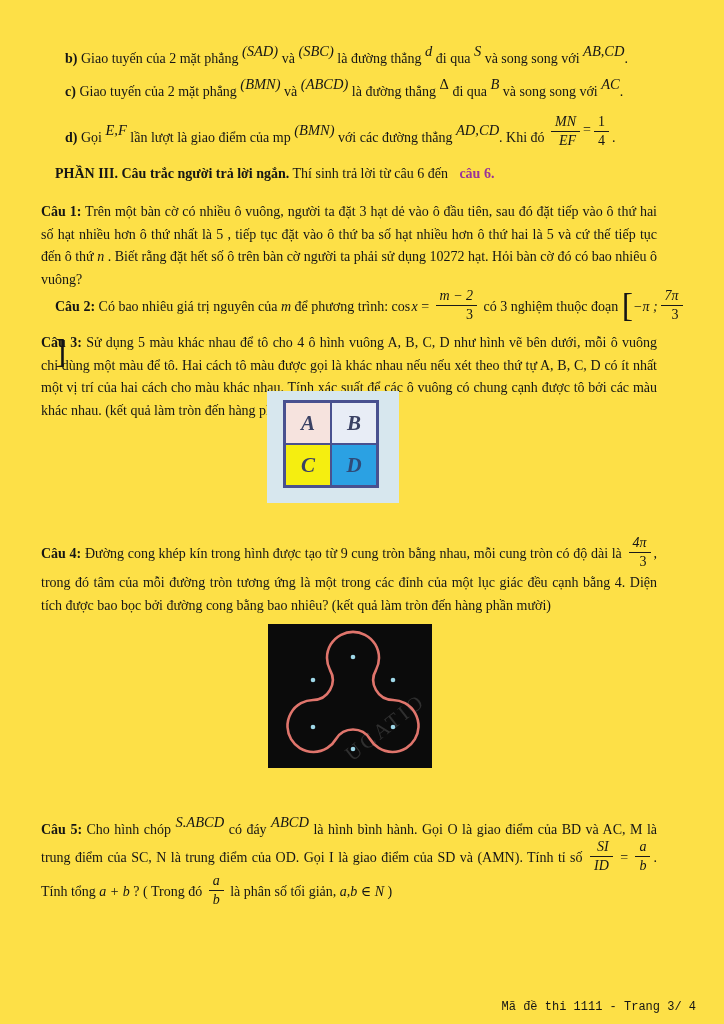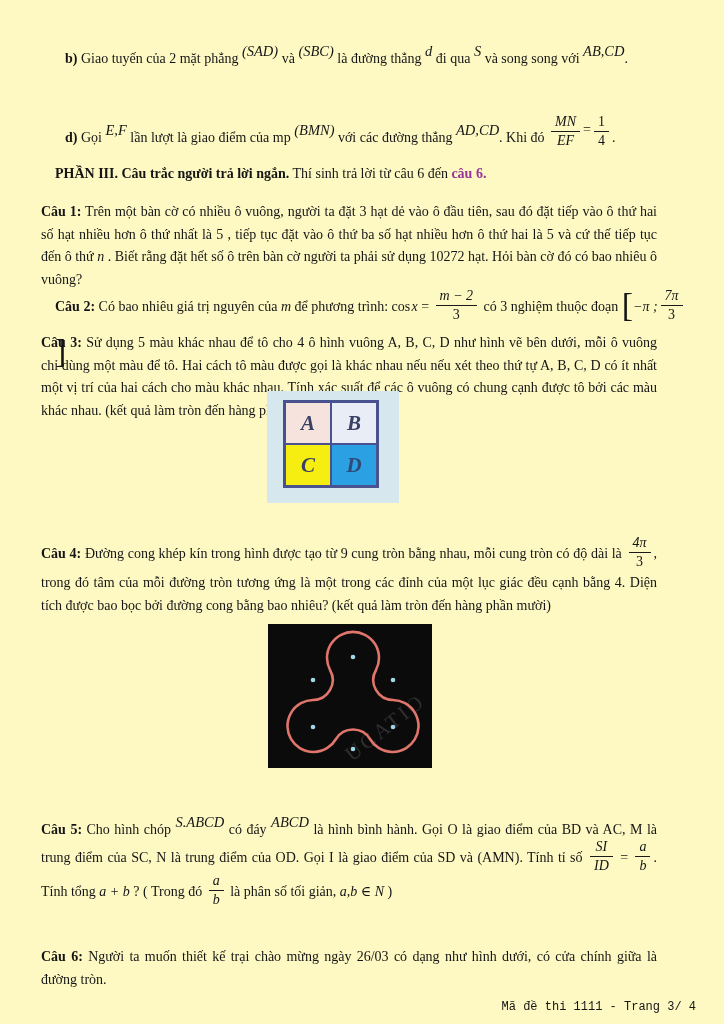--- a/index.html
+++ b/index.html
@@ -1,30 +1,30 @@
 <!DOCTYPE html>
 <html><head>
 <meta charset="utf-8">
 <style>
   html,body{margin:0;padding:0;background:#ffffff;}
-  .page{position:relative;width:724px;height:1024px;background:#fef9c3;
+  .page{position:relative;width:724px;height:1024px;background:#fde047;
         font-family:"Liberation Serif","DejaVu Serif",serif;font-size:14px;color:#151515;overflow:hidden;}
   .abs{position:absolute;}
   .mline{left:65px;right:42px;line-height:24px;}
   .para{left:41px;width:616px;line-height:22.5px;text-align:justify;}
   .qlabel{font-weight:bold;}
   .it{font-style:italic;}
   .sup{position:relative;top:-7px;font-size:14.5px;}
-  .frac{display:inline-block;vertical-align:middle;position:relative;top:-3px;text-align:center;line-height:1;margin:0 3px;}
+  .frac{display:inline-block;vertical-align:middle;position:relative;top:-3px;text-align:right;line-height:1;margin:0 3px;}
   .frac .num{display:block;border-bottom:1.1px solid #1a1a1a;padding:1px 4px 2px;}
   .frac .den{display:block;padding:2px 4px 0;}
   .raisedfrac{display:inline-block;vertical-align:middle;position:relative;top:-8px;}
   .bbrak{font-size:34px;font-weight:400;vertical-align:middle;position:relative;top:-3px;line-height:1;}
   .heading-bold{font-weight:bold;}
-  .highlight{font-weight:bold;color:#993399;}
+  .highlight{font-weight:bold;color:#993399;margin-left:8px;}
   
   .fig1{left:267px;top:391px;width:132px;height:112px;background:#d7e7ee;}
   .grid2x2{position:absolute;left:16px;top:9px;width:92px;height:84px;border:2px solid #49518f;
            display:grid;grid-template-columns:1fr 1fr;grid-template-rows:1fr 1fr;}
   .cell{display:flex;align-items:center;justify-content:center;font-style:italic;font-weight:600;
         font-size:21px;color:#3a4164;border:1px solid #49518f;}
   .cell-a{background:#f6e3de;}
   .cell-b{background:#e8edf6;}
   .cell-c{background:#f5ee10;}
   .cell-d{background:#2ba1e3;color:#2f4a78;}
@@ -32,20 +32,21 @@
   .fig2{left:268px;top:624px;width:164px;height:144px;}
   .footer{right:28px;top:988px;font-size:12px;font-family:Liberation Mono, monospace;}
 </style>
 </head>
 <body>
 
 <div class="page">
 
   <p class="abs mline" style="top:32px;"><b class="qlabel">b)</b><span> Giao tuyến của 2 mặt phẳng </span><span class="sup it">(SAD)</span><span> và </span><span class="sup it">(SBC)</span><span> là đường thẳng </span><span class="sup it">d</span><span> đi qua </span><span class="sup it">S</span><span> và song song với </span><span class="sup it">AB,CD</span><span>.</span></p>
 
+  <p class="abs mline" style="top:65px;"><b class="qlabel">c)</b><span> Giao tuyến của 2 mặt phẳng </span><span class="sup it">(BMN)</span><span> và </span><span class="sup it">(ABCD)</span><span> là đường thẳng </span><span class="sup">Δ</span><span> đi qua </span><span class="sup it">B</span><span> và song song với </span><span class="sup it">AC</span><span>.</span></p>
 
   <p class="abs mline" style="top:108px;"><b class="qlabel">d)</b><span> Gọi </span><span class="sup it">E,F</span><span> lần lượt là giao điểm của mp </span><span class="sup it">(BMN)</span><span> với các đường thẳng </span><span class="sup it">AD,CD</span><span>. Khi đó </span><span class="raisedfrac"><span class="frac" style="top:0;"><span class="num it">MN</span><span class="den it">EF</span></span><span>=</span><span class="frac" style="top:0;"><span class="num">1</span><span class="den">4</span></span></span><span>.</span></p>
 
   <p class="abs" style="left:55px;top:150px;line-height:20px;"><span class="heading-bold">PHẦN III. Câu trắc người trả lời ngắn.</span><span> Thí sinh trả lời từ câu 6 đến </span><span class="highlight">câu 6.</span></p>
 
   <p class="abs para" style="top:187px;"><b class="qlabel">Câu 1:</b><span> Trên một bàn cờ có nhiều ô vuông, người ta đặt 3 hạt dẻ vào ô đầu tiên, sau đó đặt tiếp vào ô thứ hai số hạt nhiều hơn ô thứ nhất là 5 , tiếp tục đặt vào ô thứ ba số hạt nhiều hơn ô thứ hai là 5 và cứ thế tiếp tục đến ô thứ </span><span class="it">n</span><span> . Biết rằng đặt hết số ô trên bàn cờ người ta phải sử dụng 10272 hạt. Hỏi bàn cờ đó có bao nhiêu ô vuông?</span></p>
 
   <p class="abs" style="left:55px;top:270px;width:640px;line-height:46px;"><b class="qlabel">Câu 2:</b><span> Có bao nhiêu giá trị nguyên của </span><span class="it">m</span><span> để phương trình: </span><span>cos</span> <span class="it">x</span><span> = </span><span class="frac"><span class="num it">m − 2</span><span class="den">3</span></span><span> có 3 nghiệm thuộc đoạn </span><span class="bbrak">[</span><span class="it">−π ;</span><span class="frac"><span class="num it">7π</span><span class="den">3</span></span><span class="bbrak">]</span></p>
 
   <p class="abs para" style="top:318px;"><b class="qlabel">Câu 3:</b><span> Sử dụng 5 màu khác nhau để tô cho 4 ô hình vuông A, B, C, D như hình vẽ bên dưới, mỗi ô vuông chỉ dùng một màu để tô. Hai cách tô màu được gọi là khác nhau nếu nếu xét theo thứ tự A, B, C, D có ít nhất một vị trí của hai cách cho màu khác nhau. Tính xác suất để các ô vuông có chung cạnh được tô bởi các màu khác nhau. (kết quả làm tròn đến hàng phần trăm)</span></p>
@@ -70,17 +71,16 @@
       <circle cx="125" cy="56" r="2.3" fill="#9fd8e8"></circle>
       <circle cx="125" cy="103" r="2.3" fill="#9fd8e8"></circle>
       <circle cx="85" cy="125" r="2.3" fill="#9fd8e8"></circle>
       <circle cx="45" cy="103" r="2.3" fill="#9fd8e8"></circle>
       <circle cx="45" cy="56" r="2.3" fill="#9fd8e8"></circle>
     </svg>
   </div>
 
   <p class="abs para" style="top:804px;"><b class="qlabel">Câu 5:</b><span> Cho hình chóp </span><span class="sup it">S.ABCD</span><span> có đáy </span><span class="sup it">ABCD</span><span> là hình bình hành. Gọi O là giao điểm của BD và AC, M là trung điểm của SC, N là trung điểm của OD. Gọi I là giao điểm của SD và (AMN). Tính tỉ số </span><span class="frac"><span class="num it">SI</span><span class="den it">ID</span></span><span> = </span><span class="frac"><span class="num it">a</span><span class="den it">b</span></span><span>. Tính tổng </span><span class="it">a + b</span><span> ? ( Trong đó </span><span class="frac"><span class="num it">a</span><span class="den it">b</span></span><span> là phân số tối giản, </span><span class="it">a,b ∈ N</span><span> )</span></p>
 
-  <p class="abs para" style="top:932px;"><b class="qlabel">Câu 6:</b><span> Người ta muốn thiết kế trại chào mừng ngày 26/03 có dạng như hình dưới, có cửa chính giữa là đường tròn.</span></p>
 
   <p class="abs footer">Mã đề thi 1111 - Trang 3/ 4</p>
 
 </div>
 
 </body></html>

